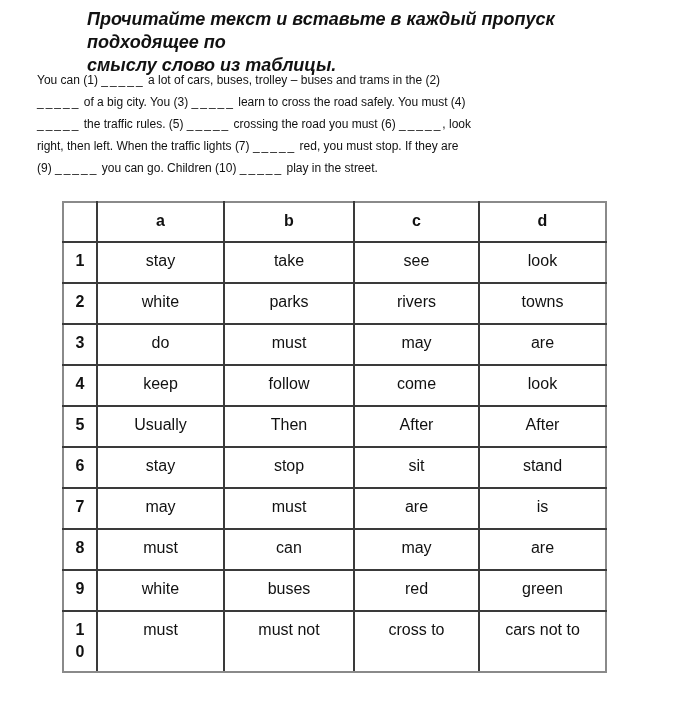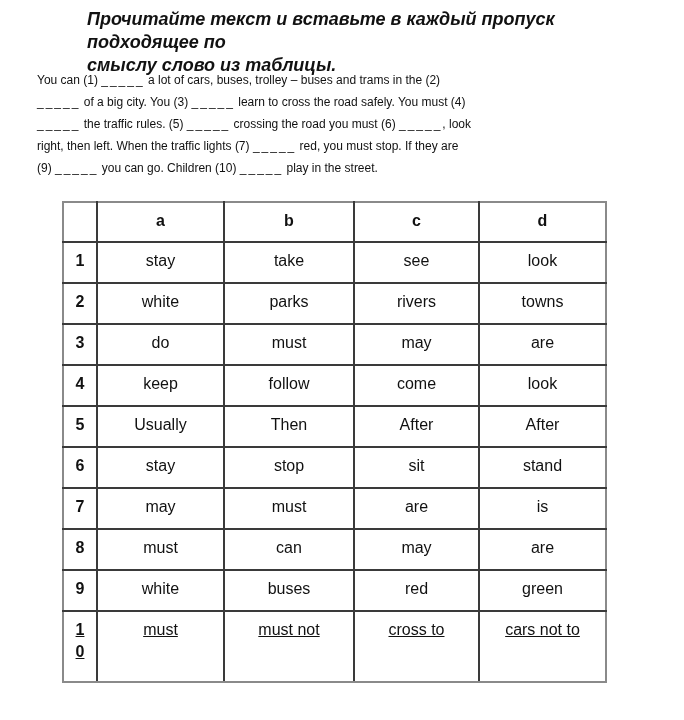--- a/index.html
+++ b/index.html
@@ -47,21 +47,21 @@
   }
   .options th, .options td {
     border: 2px solid var(--inner);
     text-align: center;
     vertical-align: top;
     padding: 7px 8px 0 8px;
     overflow: hidden;
   }
   .options thead tr { height: 40px; }
   .options tbody tr { height: 41px; }
-  .options tbody tr.tall { height: 71px; text-decoration: underline; }
+  .options tbody tr.tall { height: 61px; }
   .options th { font-weight: bold; }
   .options .num {
     font-weight: bold;
     word-break: break-all;
     padding: 7px 9px 0 9px;
   }
   
   .options thead th { border-top-color: var(--outer); }
   .options th:first-child, .options td:first-child { border-left-color: var(--outer); }
   .options th:last-child, .options td:last-child { border-right-color: var(--outer); }

